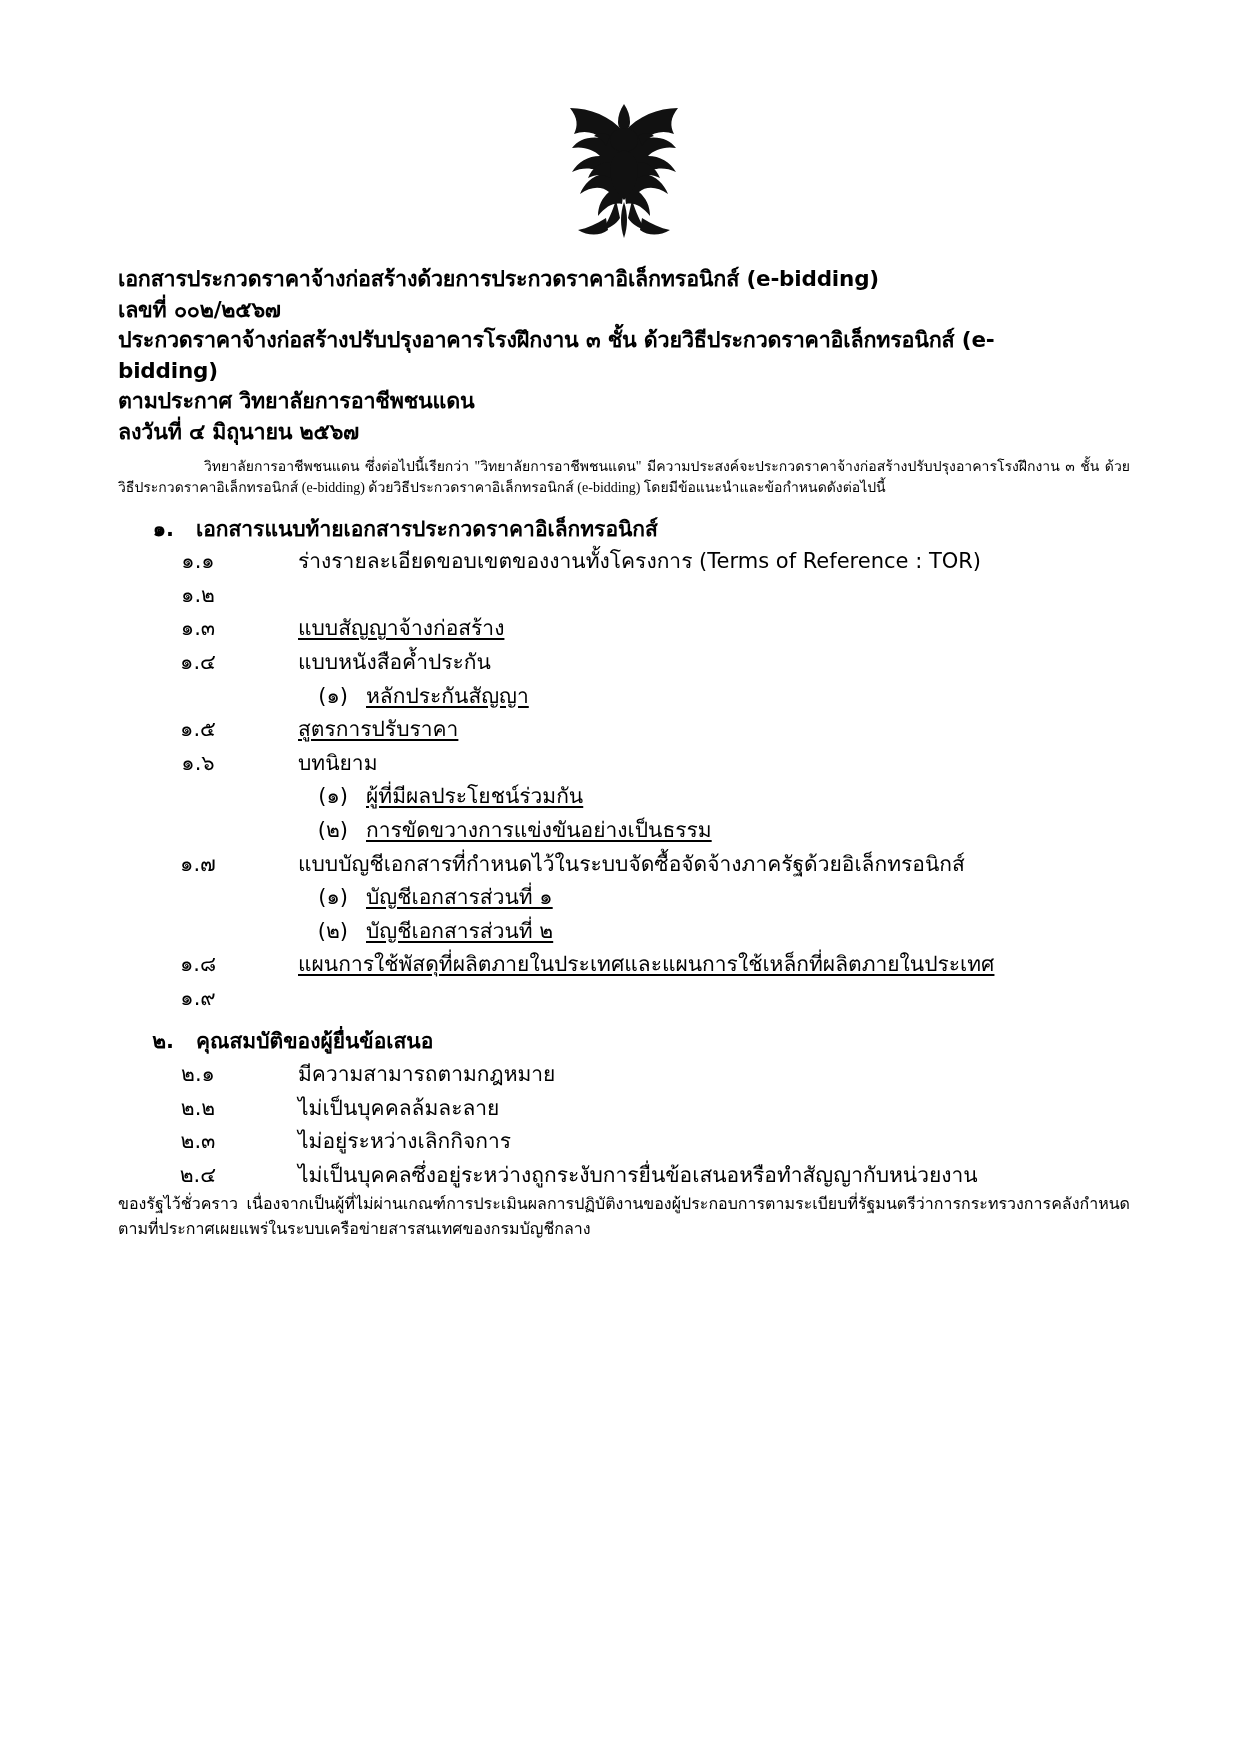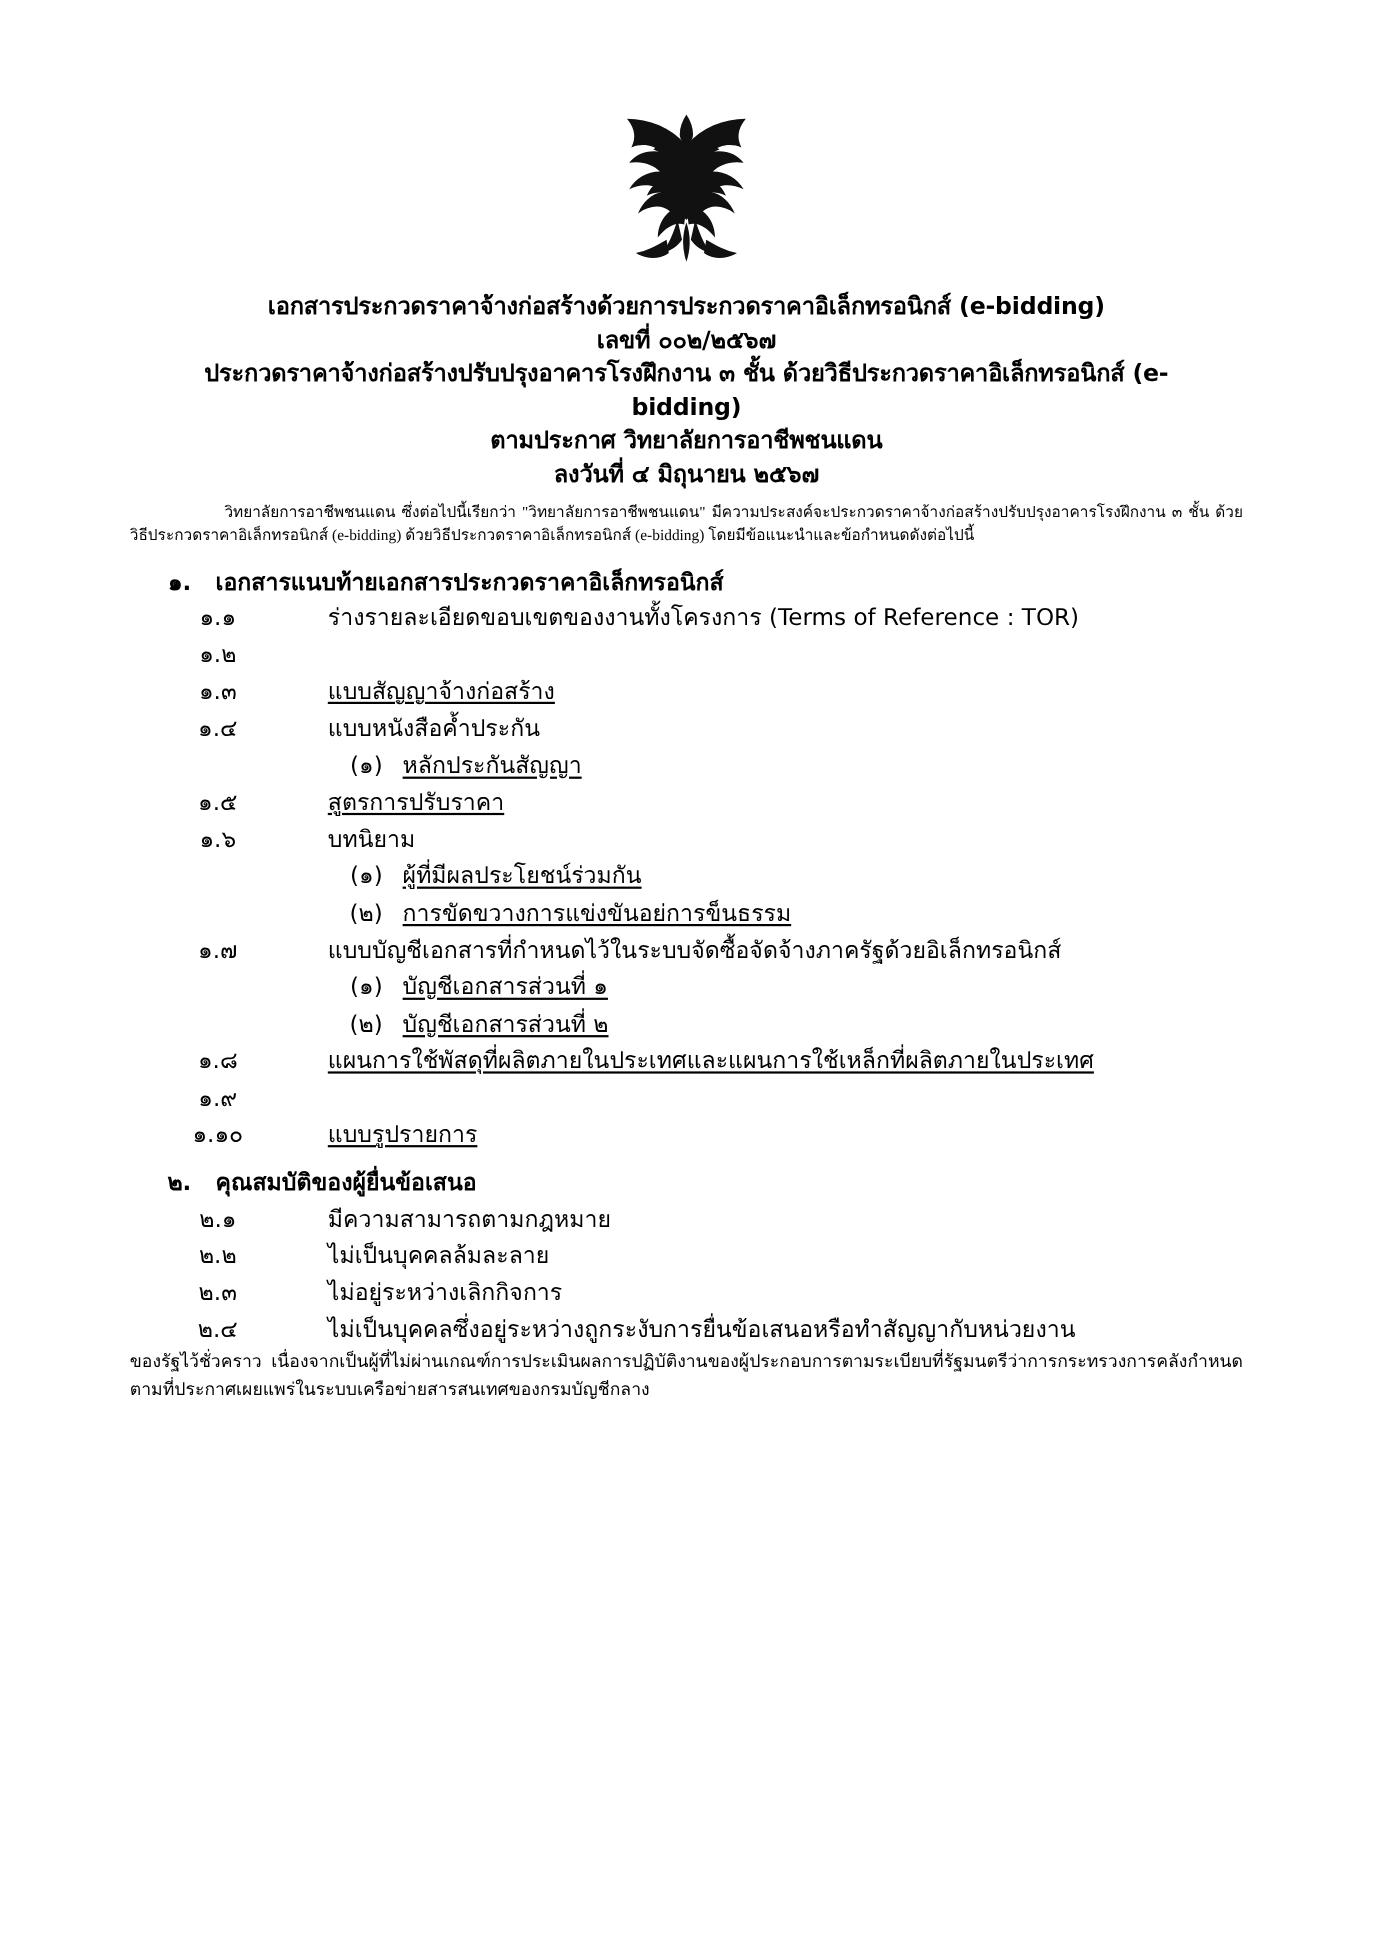--- a/index.html
+++ b/index.html
@@ -30,21 +30,21 @@
     height: 150px;
     margin-bottom: 18px;
   }
   .emblem {
     width: 160px;
     height: 150px;
     display: block;
   }
   
   .heading {
-    text-align: center;
+    text-align: left;
     font-weight: bold;
     font-size: 21.5px;
     line-height: 1.42;
     letter-spacing: -0.2px;
   }
   .heading .line {
     display: block;
   }
   
   .para {
@@ -203,21 +203,21 @@
     <div class="item">
       <span class="num">๑.๖</span>
       <span class="txt">บทนิยาม</span>
     </div>
     <div class="sub">
       <span class="num">(๑)</span>
       <span class="txt u">ผู้ที่มีผลประโยชน์ร่วมกัน</span>
     </div>
     <div class="sub">
       <span class="num">(๒)</span>
-      <span class="txt u">การขัดขวางการแข่งขันอย่การข็นธรรม</span>
+      <span class="txt u">การขัดขวางการแข่งขันอย่างเป็นธรรม</span>
     </div>
 
     <div class="item">
       <span class="num">๑.๗</span>
       <span class="txt">แบบบัญชีเอกสารที่กำหนดไว้ในระบบจัดซื้อจัดจ้างภาครัฐด้วยอิเล็กทรอนิกส์</span>
     </div>
     <div class="sub">
       <span class="num">(๑)</span>
       <span class="txt u">บัญชีเอกสารส่วนที่ ๑</span>
     </div>
@@ -228,24 +228,20 @@
 
     <div class="item">
       <span class="num">๑.๘</span>
       <span class="txt u">แผนการใช้พัสดุที่ผลิตภายในประเทศและแผนการใช้เหล็กที่ผลิตภายในประเทศ</span>
     </div>
 
     <div class="item">
       <span class="num">๑.๙</span>
     </div>
 
-    <div class="item">
-      <span class="num">๑.๑๐</span>
-      <span class="txt u">แบบรูปรายการ</span>
-    </div>
   </div>
 
   <div class="section">
     <div class="sec-head">
       <span class="num">๒.</span>
       <span class="txt">คุณสมบัติของผู้ยื่นข้อเสนอ</span>
     </div>
 
     <div class="item">
       <span class="num">๒.๑</span>

